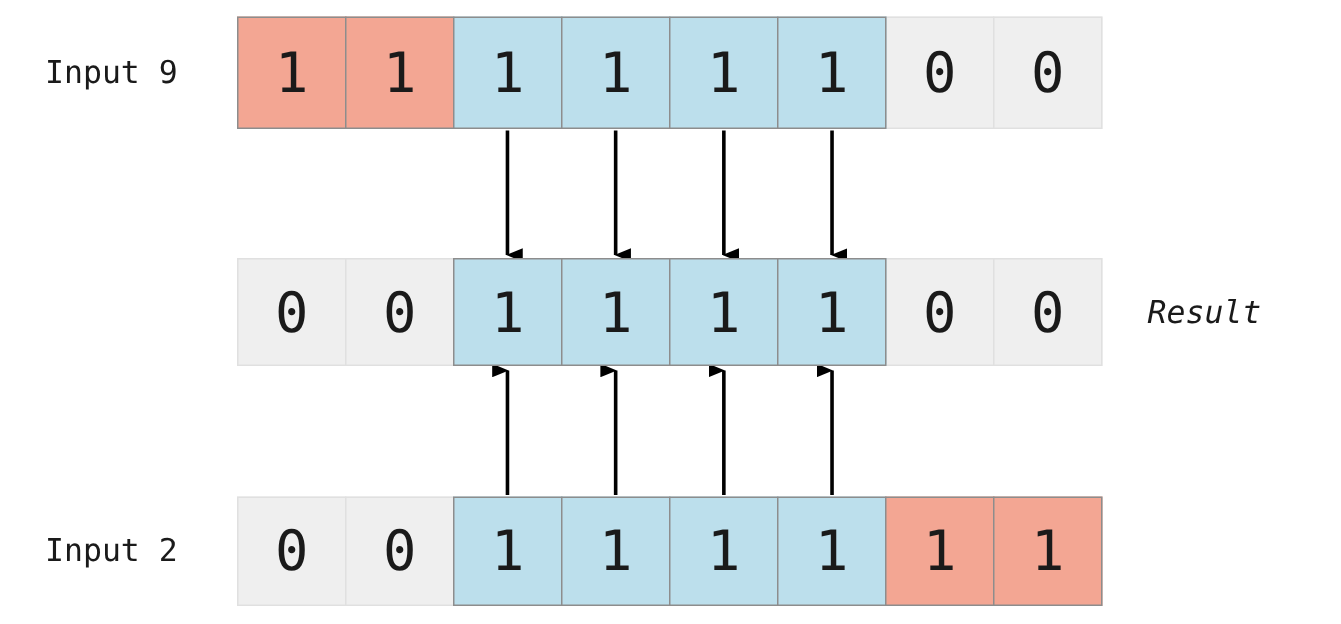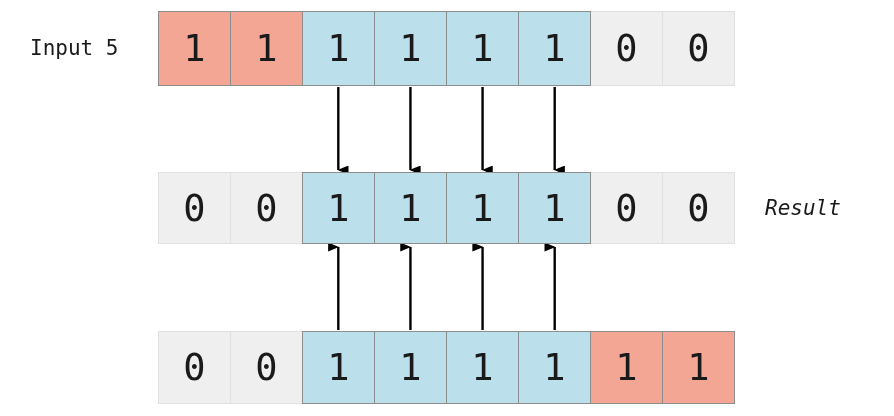--- a/index.html
+++ b/index.html
@@ -94,21 +94,21 @@
     left: 0; top: 0;
     width: 894px; height: 416px;
     pointer-events: none;
   }
 </style>
 </head>
 <body>
 
 <div id="stage">
 
-  <div class="side-label" id="label-input1">Input 5</div>
+  <div class="side-label" id="label-input1">Input 9</div>
 
   <div class="bit-row" id="row-input1">
     <div class="bit-cell salmon">1</div>
     <div class="bit-cell salmon">1</div>
     <div class="bit-cell blue">1</div>
     <div class="bit-cell blue">1</div>
     <div class="bit-cell blue">1</div>
     <div class="bit-cell blue">1</div>
     <div class="bit-cell plain">0</div>
     <div class="bit-cell plain">0</div>
@@ -120,20 +120,21 @@
     <div class="bit-cell plain">0</div>
     <div class="bit-cell plain">0</div>
     <div class="bit-cell blue">1</div>
     <div class="bit-cell blue">1</div>
     <div class="bit-cell blue">1</div>
     <div class="bit-cell blue">1</div>
     <div class="bit-cell plain">0</div>
     <div class="bit-cell plain">0</div>
   </div>
 
+  <div class="side-label" id="label-input2">Input 2</div>
 
   <div class="bit-row" id="row-input2">
     <div class="bit-cell plain">0</div>
     <div class="bit-cell plain">0</div>
     <div class="bit-cell blue">1</div>
     <div class="bit-cell blue">1</div>
     <div class="bit-cell blue">1</div>
     <div class="bit-cell blue">1</div>
     <div class="bit-cell salmon">1</div>
     <div class="bit-cell salmon">1</div>

